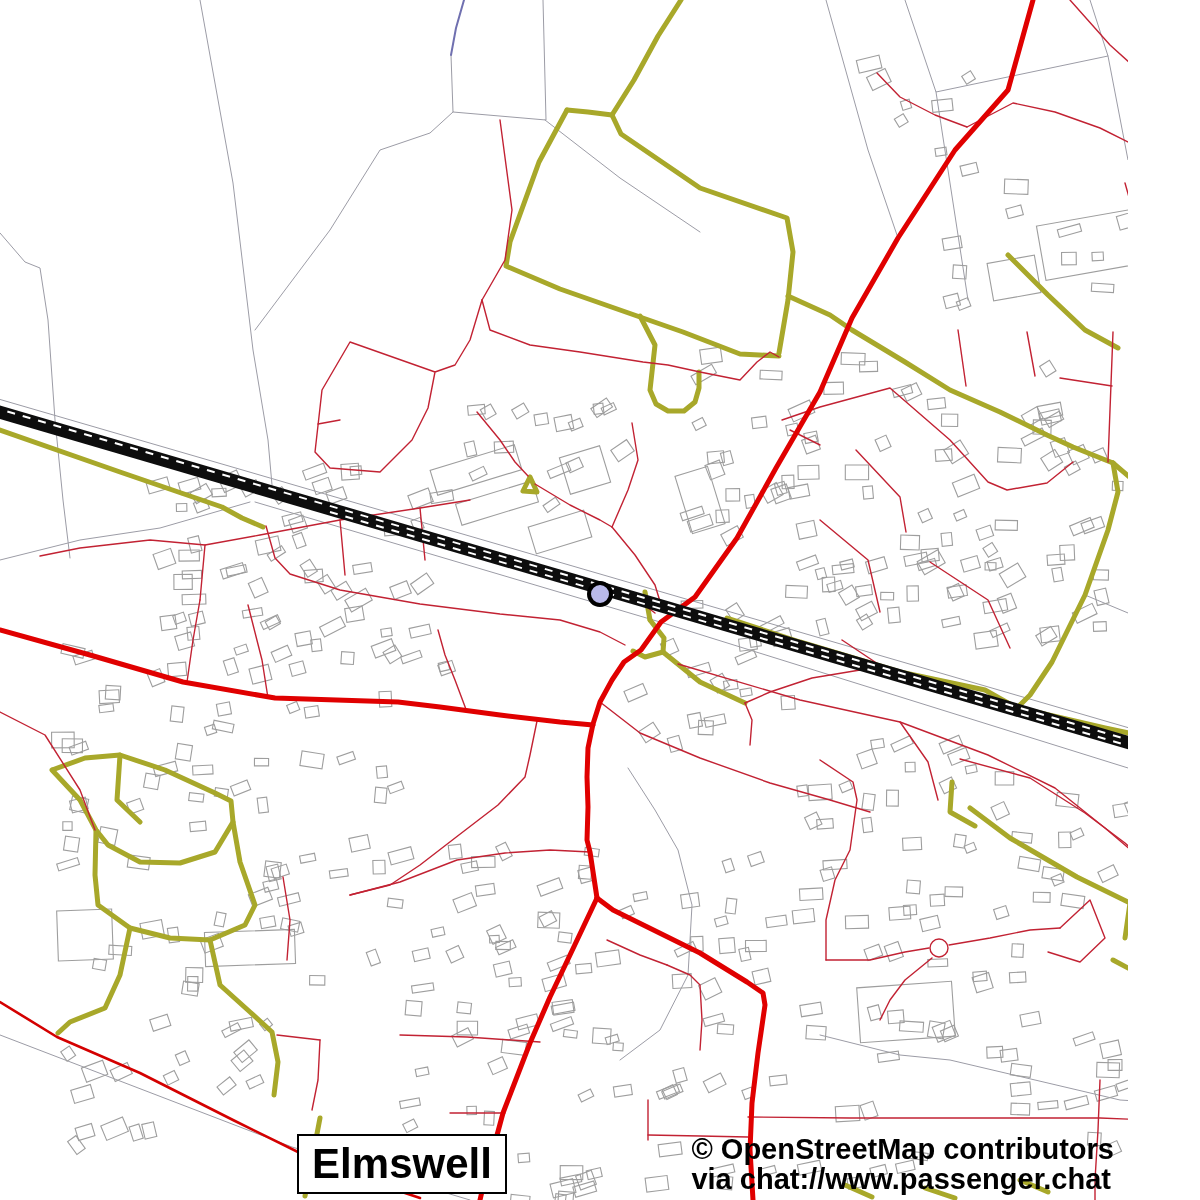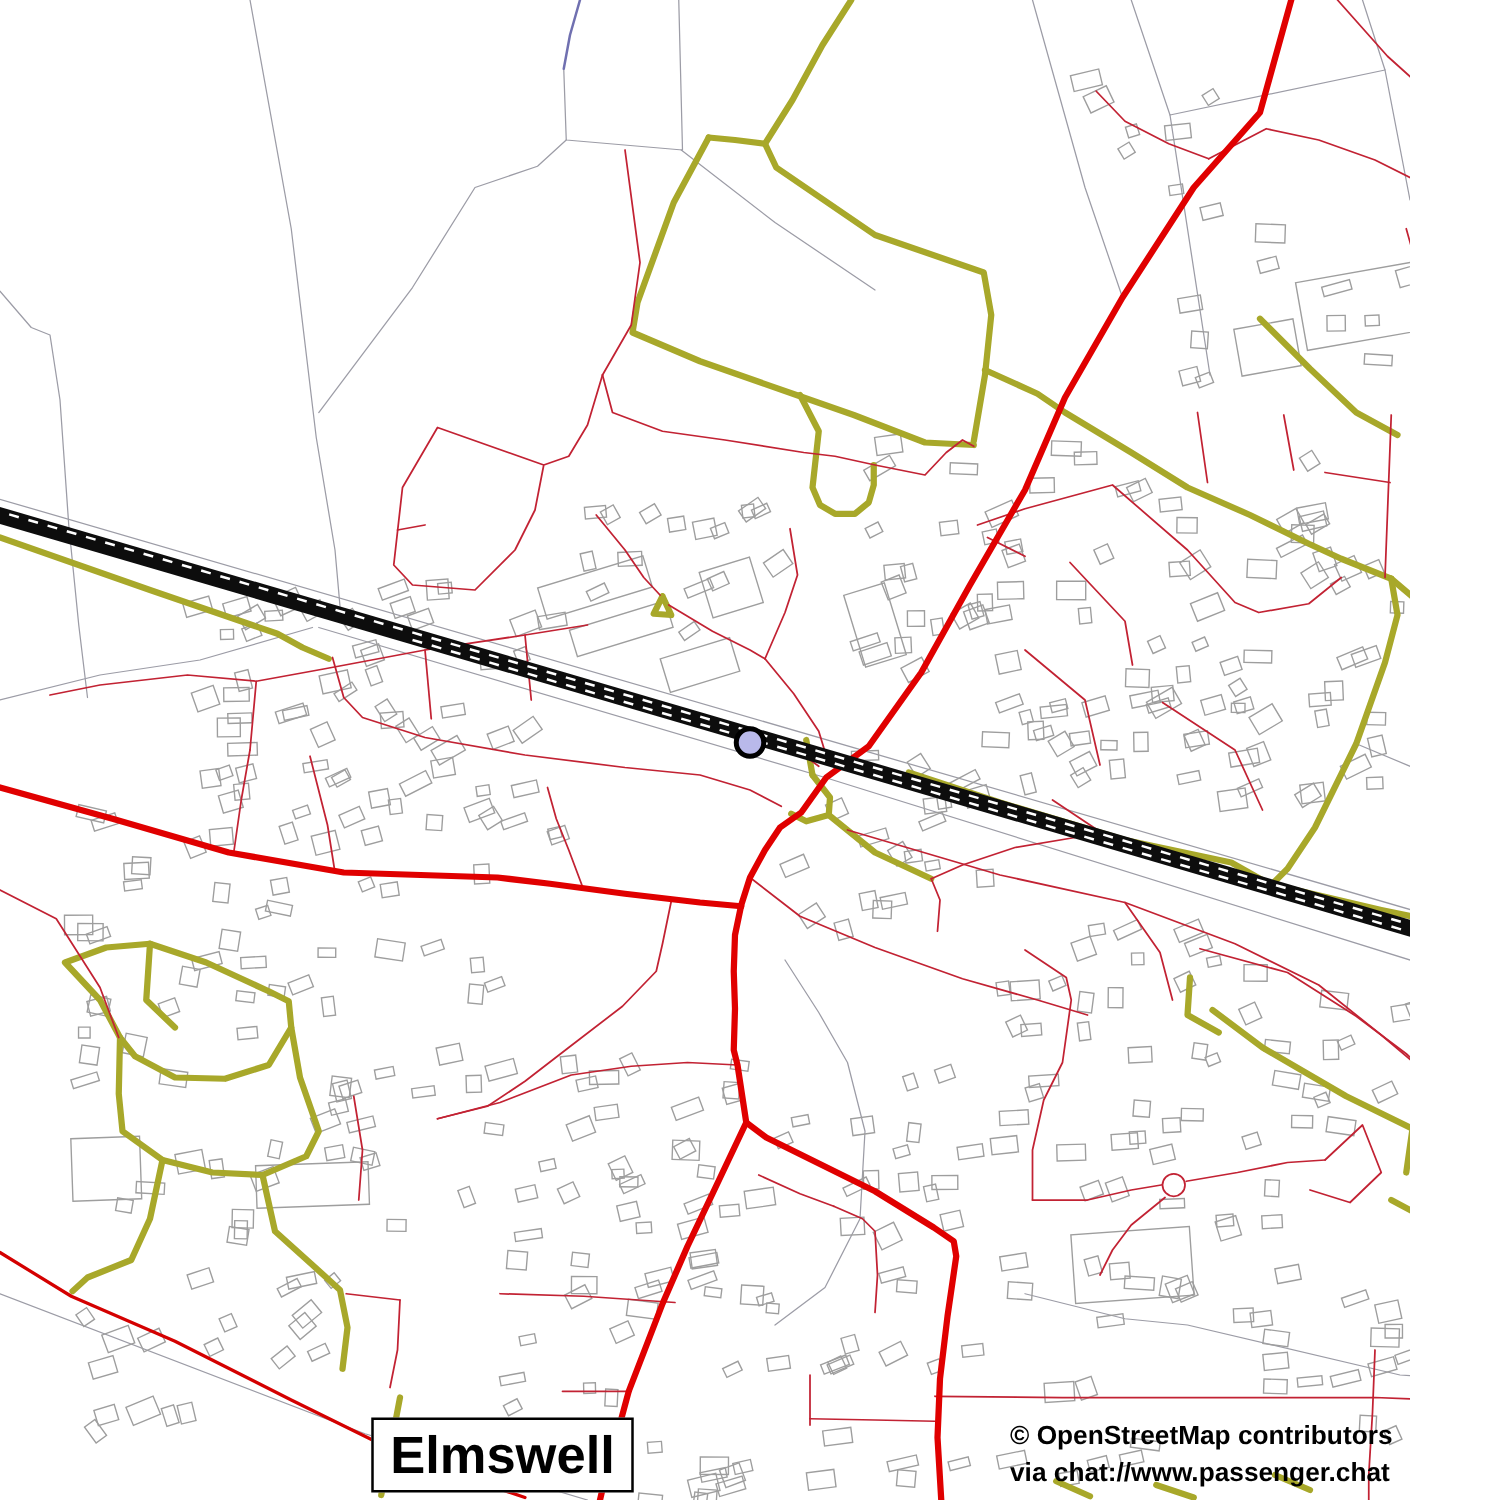--- a/index.html
+++ b/index.html
@@ -3,21 +3,21 @@
 <meta charset="utf-8">
 <style>
   html,body{margin:0;padding:0;background:#fff;}
   .map{position:relative;width:1128px;height:1200px;overflow:hidden;background:#fff;
        font-family:"Liberation Sans", sans-serif;}
   .map svg{position:absolute;left:0;top:0;}
   .place-label{position:absolute;left:297px;top:1134px;width:206px;height:56px;
        background:#fff;border:2px solid #000;display:flex;align-items:center;justify-content:center;}
   .place-label span{font-size:42px;font-weight:bold;color:#000;letter-spacing:0px;}
   .attribution{position:absolute;right:14px;bottom:6px;text-align:left;color:#000;
-       font-size:21px;font-weight:bold;line-height:30px;white-space:nowrap;}
+       font-size:29px;font-weight:bold;line-height:30px;white-space:nowrap;}
 </style>
 </head>
 <body>
 
 <div class="map">
   <svg id="mapsvg" width="1200" height="1200" viewBox="0 0 1200 1200">
       <polyline points="200,0 233,183 253,350 268,440 272,485" fill="none" stroke="#9c9ca6" stroke-width="1" stroke-linecap="round" stroke-linejoin="round"></polyline>
       <polyline points="-5,398 1205,750" fill="none" stroke="#9c9ca6" stroke-width="1" stroke-linecap="round" stroke-linejoin="round"></polyline>
       <polyline points="255,502 660,622 1205,792" fill="none" stroke="#9c9ca6" stroke-width="1" stroke-linecap="round" stroke-linejoin="round"></polyline>
       <polyline points="451,55 453,112 546,120 543,0" fill="none" stroke="#9c9ca6" stroke-width="1" stroke-linecap="round" stroke-linejoin="round"></polyline>

